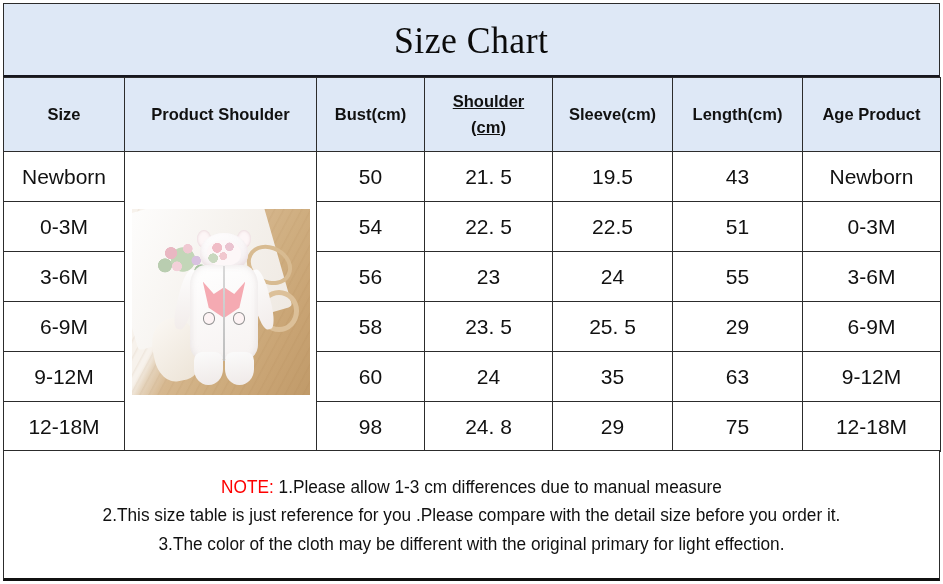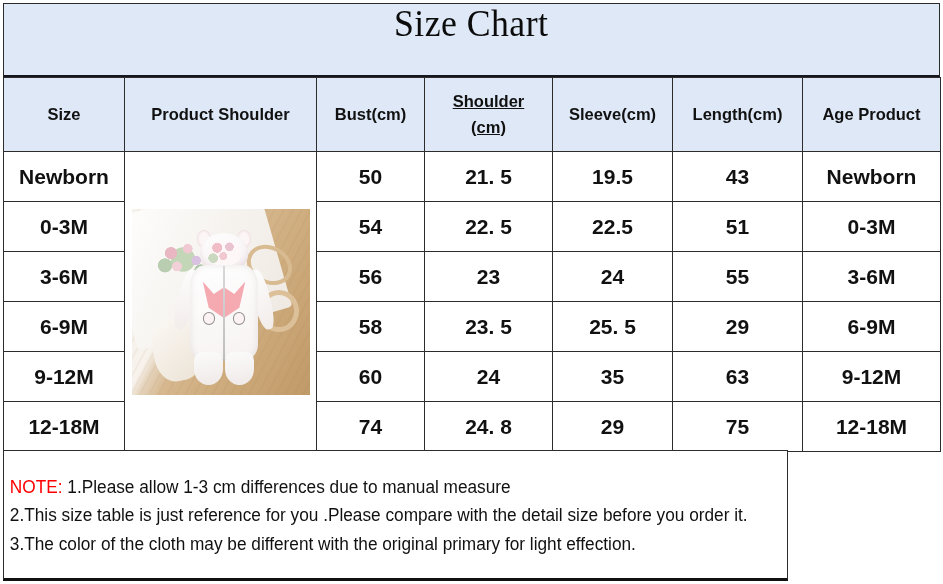--- a/index.html
+++ b/index.html
@@ -24,20 +24,21 @@
     position: absolute;
     left: 3px;
     top: 3px;
     width: 937px;
     height: 74px;
     background: #dee8f6;
     border: 1px solid #2b2b2b;
     border-bottom: 2px solid #16161e;
     box-sizing: border-box;
     display: flex;
+    align-items: center;
     justify-content: center;
   }
   .title-text {
     font-family: "Liberation Serif", serif;
     font-size: 38px;
     color: #0b0b0b;
     letter-spacing: 0.5px;
     line-height: 1;
     transform: scaleX(0.94);
   }
@@ -66,21 +67,21 @@
     line-height: 1.45;
   }
   thead th.two-line {
     line-height: 1.55;
     text-decoration: underline;
   }
   tbody td {
     background: #ffffff;
     height: 49px;
     font-size: 21px;
-    font-weight: bold;
+    font-weight: normal;
     white-space: nowrap;
   }
   tbody td.size-cell { font-size: 21px; }
   tbody td.age-cell  { font-size: 21px; }
 
   
   col.c-size     { width: 121px; }
   col.c-picture  { width: 192px; }
   col.c-bust     { width: 108px; }
   col.c-shoulder { width: 128px; }
@@ -251,27 +252,28 @@
     background: linear-gradient(170deg,#fbfbfb 0%,#efe9e7 100%);
   }
   .rp-leg.l { left: 13%; }
   .rp-leg.r { right: 13%; }
 
   
   .note-block {
     position: absolute;
     left: 3px;
     top: 450px;
-    width: 785px;
+    width: 937px;
     height: 131px;
     background: #ffffff;
     border: 1px solid #2c2c2c;
     border-bottom: 3px solid #111111;
     box-sizing: border-box;
     padding-top: 22px;
+    text-align: center;
   }
   .note-line {
     font-size: 17.5px;
     color: #111111;
     line-height: 1.62;
     white-space: nowrap;
     transform: scaleX(0.985);
   }
   .note-label {
     color: #fe0000;
@@ -373,21 +375,21 @@
       <tr>
         <td class="size-cell">9-12M</td>
         <td>60</td>
         <td>24</td>
         <td>35</td>
         <td>63</td>
         <td class="age-cell">9-12M</td>
       </tr>
       <tr>
         <td class="size-cell">12-18M</td>
-        <td>74</td>
+        <td>98</td>
         <td>24. 8</td>
         <td>29</td>
         <td>75</td>
         <td class="age-cell">12-18M</td>
       </tr>
     </tbody>
   </table>
 
   <div class="note-block">
     <div class="note-line"><span class="note-label">NOTE:</span><span> 1.Please allow 1-3 cm differences due to manual measure</span></div>

